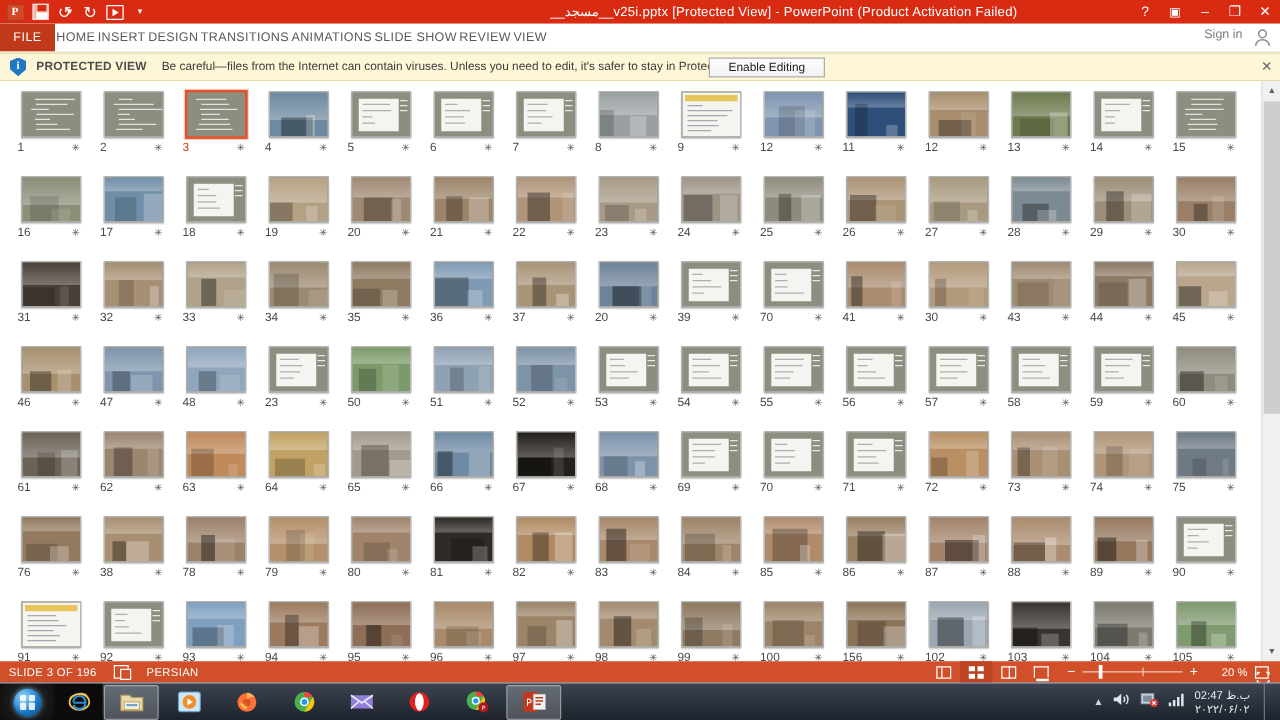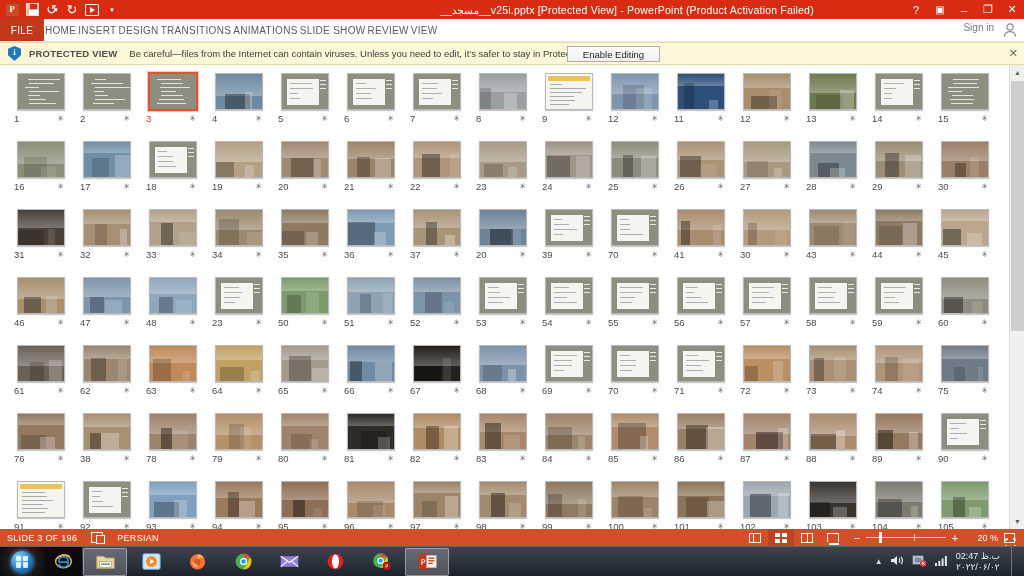--- a/index.html
+++ b/index.html
@@ -1735,21 +1735,21 @@
         </div>
         <div class="cell">
           <div class="thumbwrap">
             <div class="thumb" style="background: rgb(140, 116, 88);">
               <div style="position: absolute; left: 0px; right: 0px; top: 0px; height: 39%; background: linear-gradient(rgb(140, 116, 88), rgba(255, 255, 255, 0.28));"></div>
               <div style="position: absolute; left: 17%; bottom: 0px; width: 51%; height: 57%; background: rgba(0, 0, 0, 0.2);"></div>
               <div style="position: absolute; right: 1%; bottom: 0px; width: 35%; height: 46%; background: rgba(255, 255, 255, 0.275);"></div>
             </div>
           </div>
           <div class="caption">
-            <span class="num">101</span>
+            <span class="num">156</span>
             <span class="star">✳</span>
           </div>
         </div>
         <div class="cell">
           <div class="thumbwrap">
             <div class="thumb" style="background: rgb(154, 166, 178);">
               <div style="position: absolute; left: 0px; right: 0px; top: 0px; height: 39%; background: linear-gradient(rgb(154, 166, 178), rgba(255, 255, 255, 0.28));"></div>
               <div style="position: absolute; left: 14%; bottom: 0px; width: 45%; height: 67%; background: rgba(0, 0, 0, 0.384);"></div>
               <div style="position: absolute; right: 4%; bottom: 0px; width: 23%; height: 68%; background: rgba(255, 255, 255, 0.25);"></div>
             </div>

